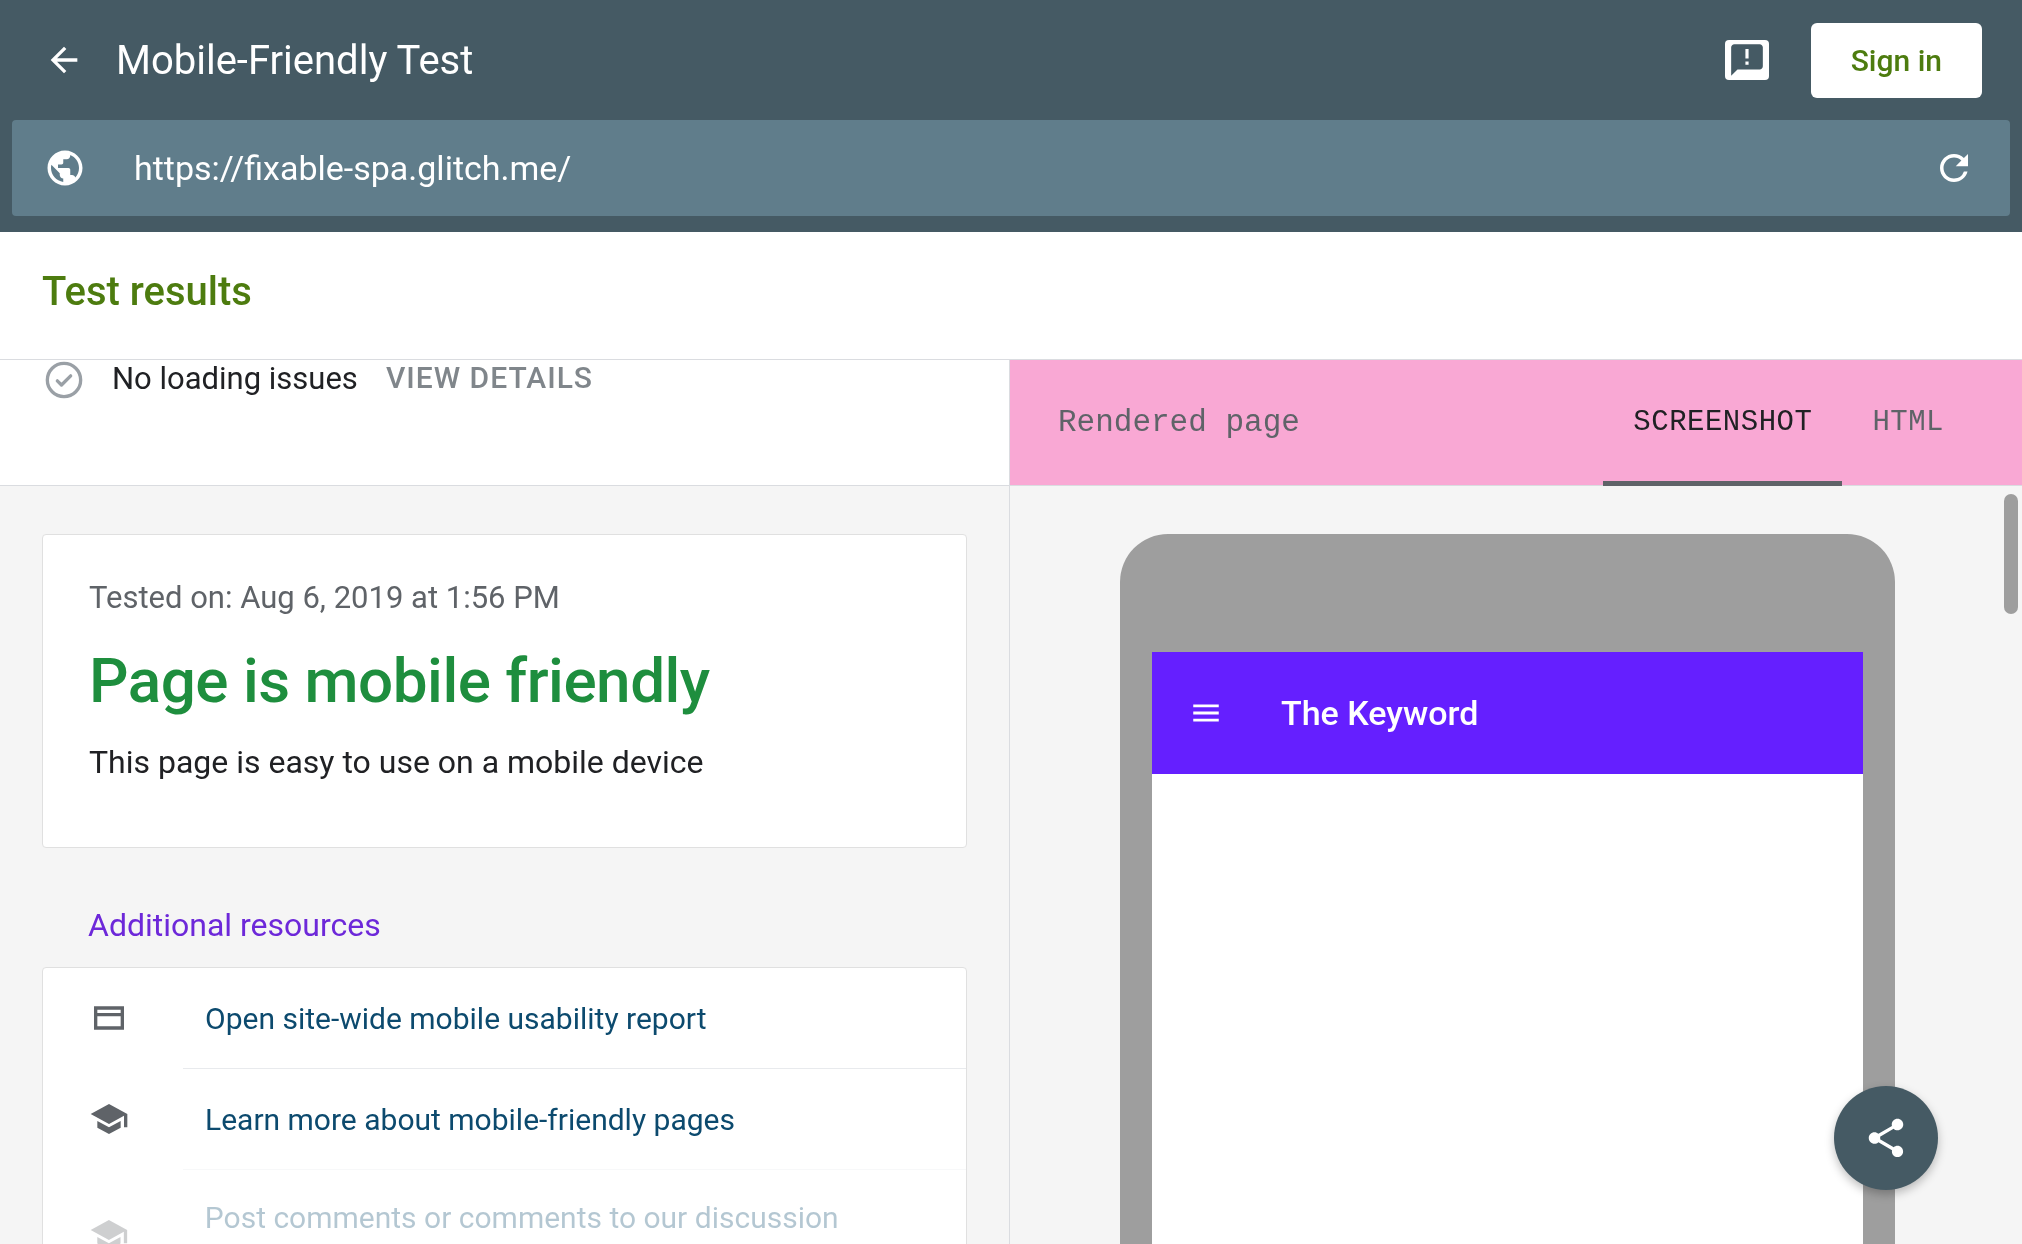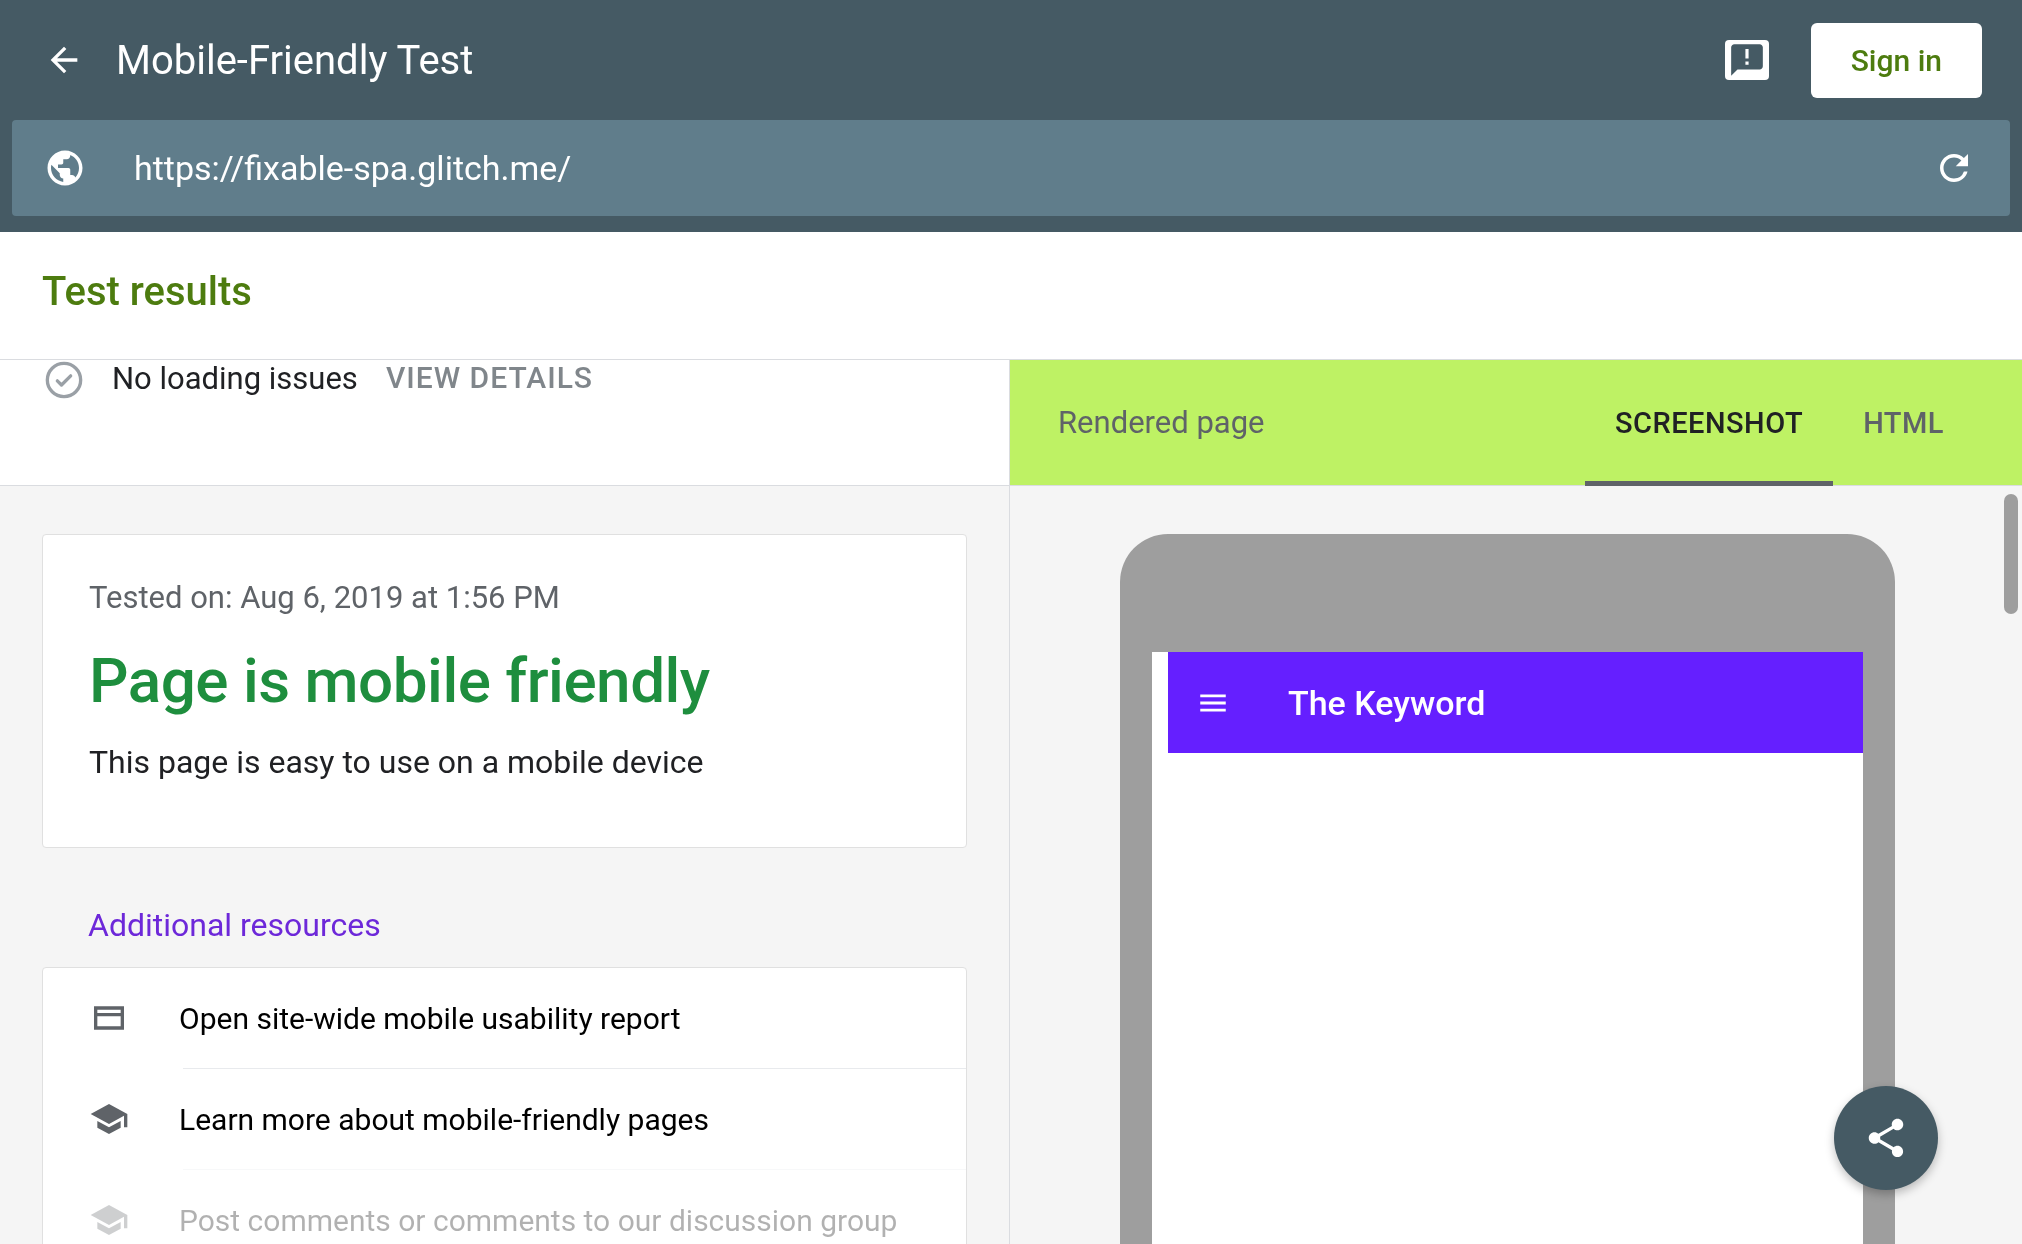--- a/index.html
+++ b/index.html
@@ -125,26 +125,27 @@
   .view-details {
     color: #80868b;
     font-size: 30px;
     font-weight: 500;
     letter-spacing: 1px;
     cursor: pointer;
   }
 
   
   .right-subheader {
-    background: #bef264;
+    background: #f9a8d4;
     height: 126px;
     display: flex;
     align-items: center;
     padding: 0 48px;
     border-bottom: 1px solid #dadce0;
+    font-family: Liberation Mono, monospace;
   }
   .rendered-label {
     color: #5f6368;
     font-size: 31px;
     flex: 1;
   }
   .tab {
     color: #5f6368;
     font-size: 29px;
     font-weight: 500;
@@ -217,47 +218,47 @@
     border-top: 1px solid #e8eaed;
     margin-left: 140px;
     padding-left: 0;
   }
   .resource-row + .resource-row .res-icon { margin-left: -94px; }
   .res-icon {
     width: 40px; height: 40px;
     color: #5f6368;
   }
   .res-label {
-    color: #000000;
+    color: #0c4a6e;
     font-size: 30px;
+    margin-left: 26px;
   }
 
   
   .phone-area {
     padding: 48px 60px 0 110px;
   }
   .phone {
     background: #9e9e9e;
     border-radius: 48px 48px 0 0;
     width: 775px;
     height: 760px;
     padding: 118px 32px 0 32px;
   }
   .phone-screen {
     background: #fff;
     height: 100%;
   }
   .phone-appbar {
     background: #651fff;
-    height: 101px;
-    display: flex;
-    align-items: center;
-    padding: 0 28px;
+    height: 122px;
+    display: flex;
+    align-items: center;
+    padding: 0 37px;
     gap: 58px;
-    margin-left: 16px;
   }
   .phone-title {
     color: #fff;
     font-size: 34px;
     font-weight: 500;
     flex: 1;
     text-align: left;
   }
 
   .scrollbar-track {

